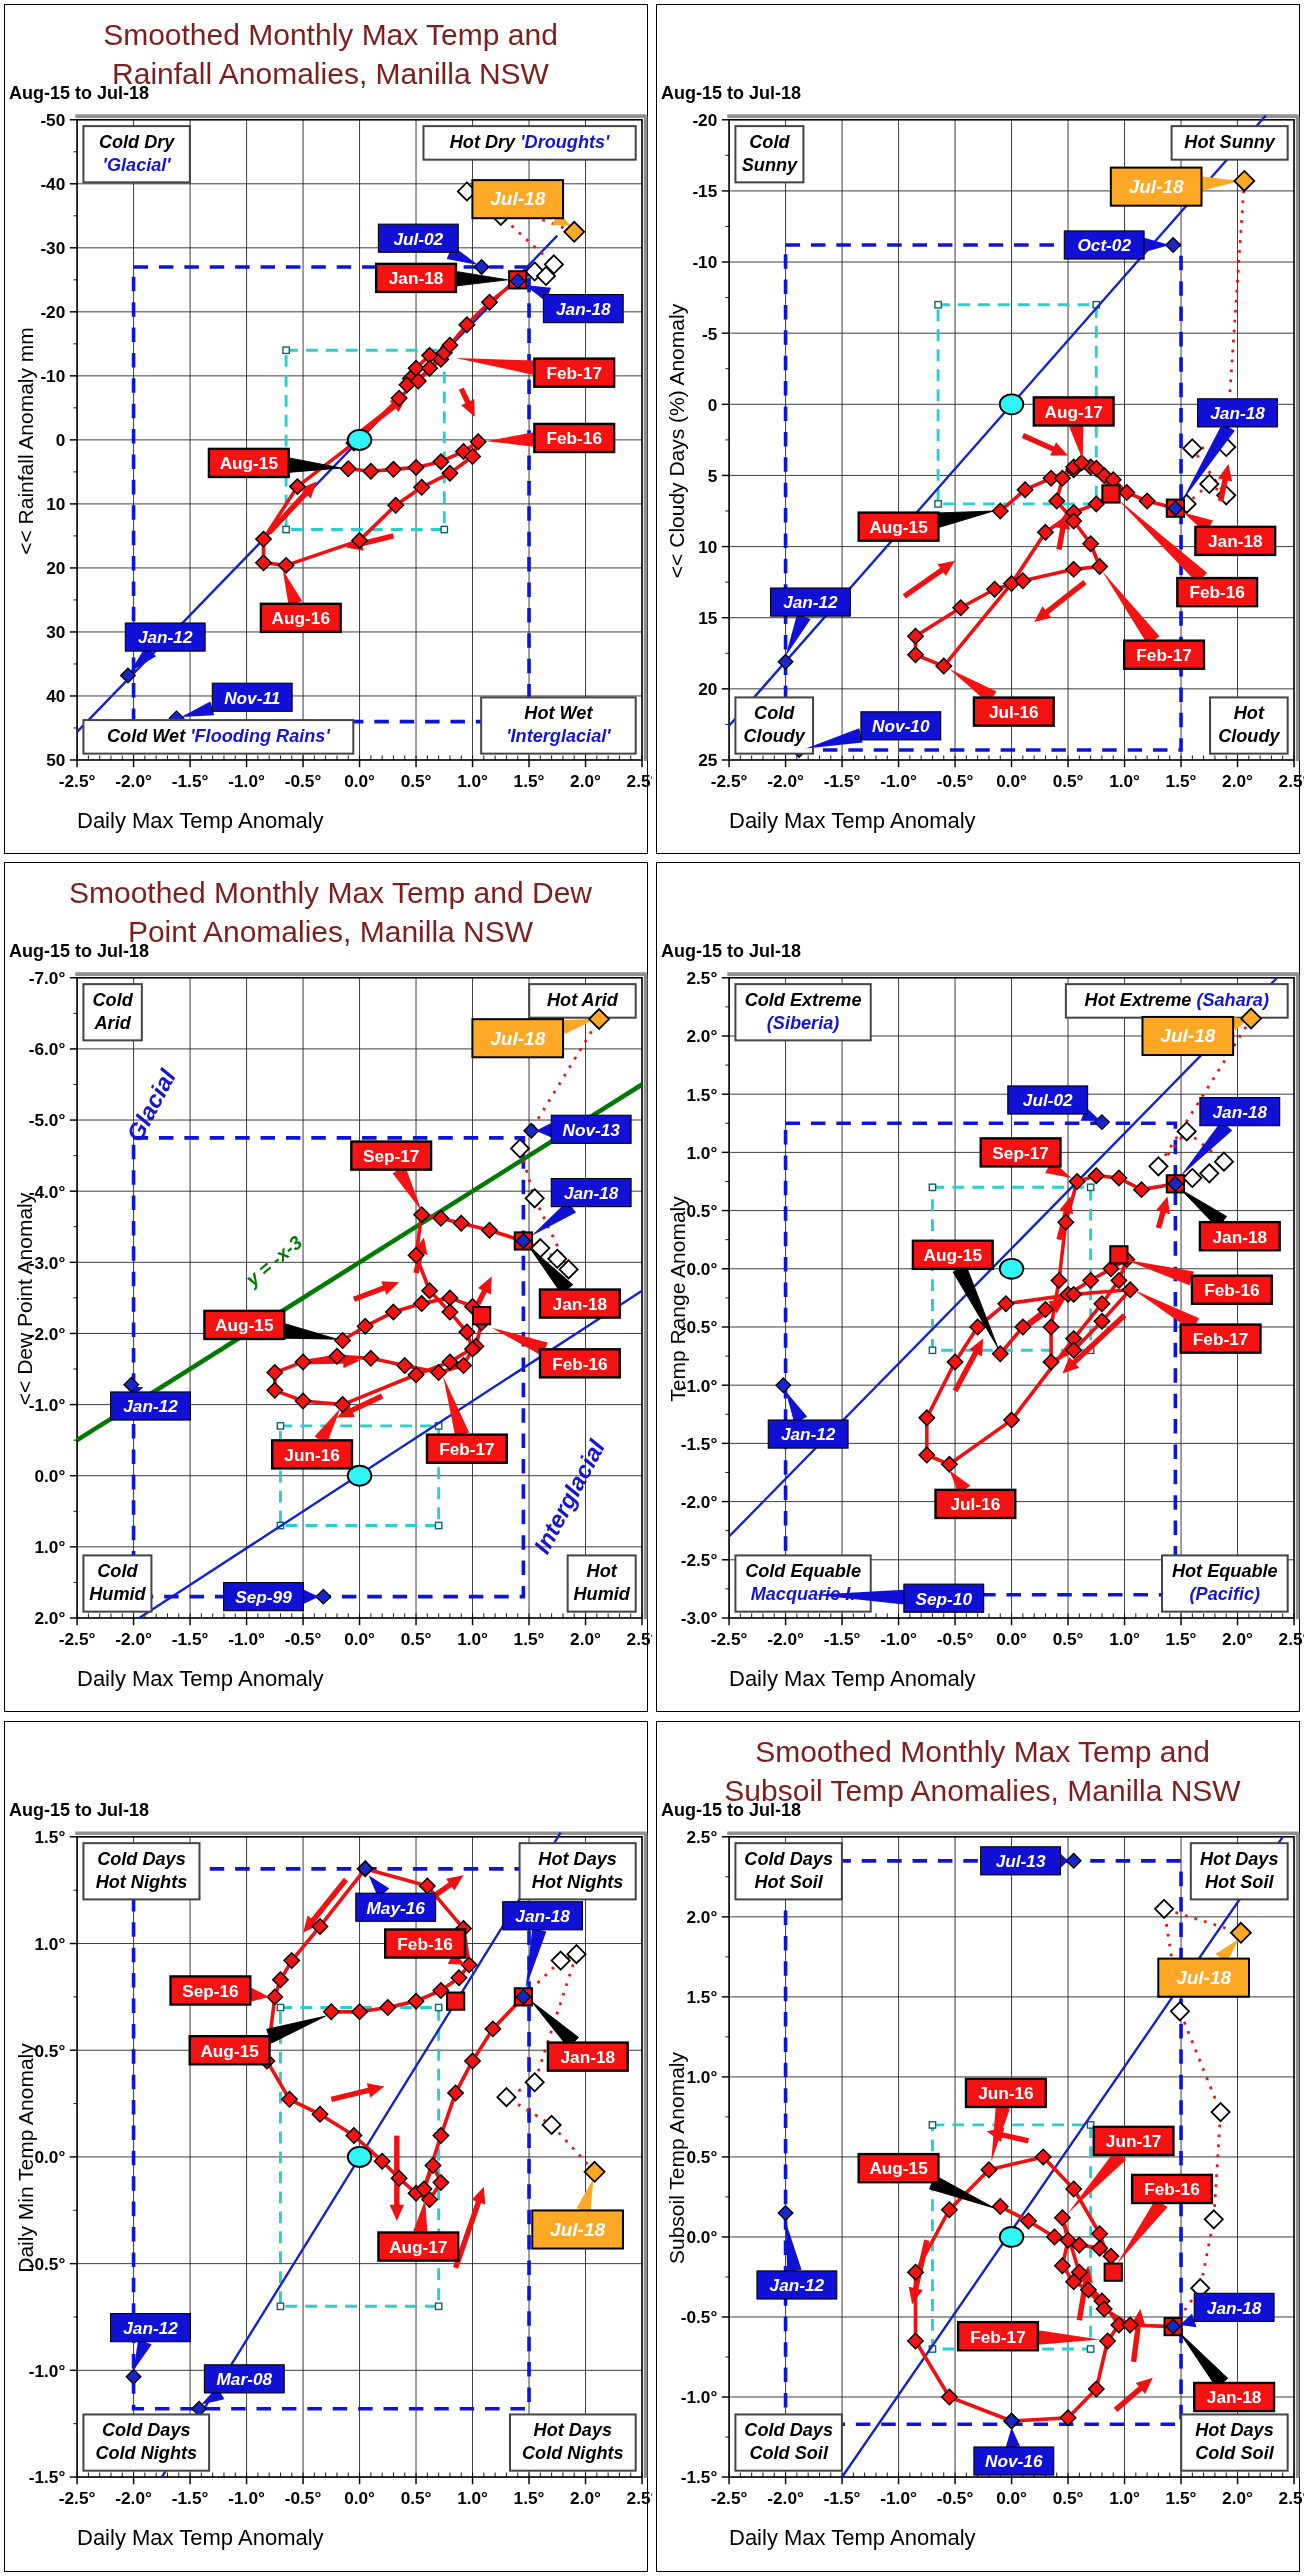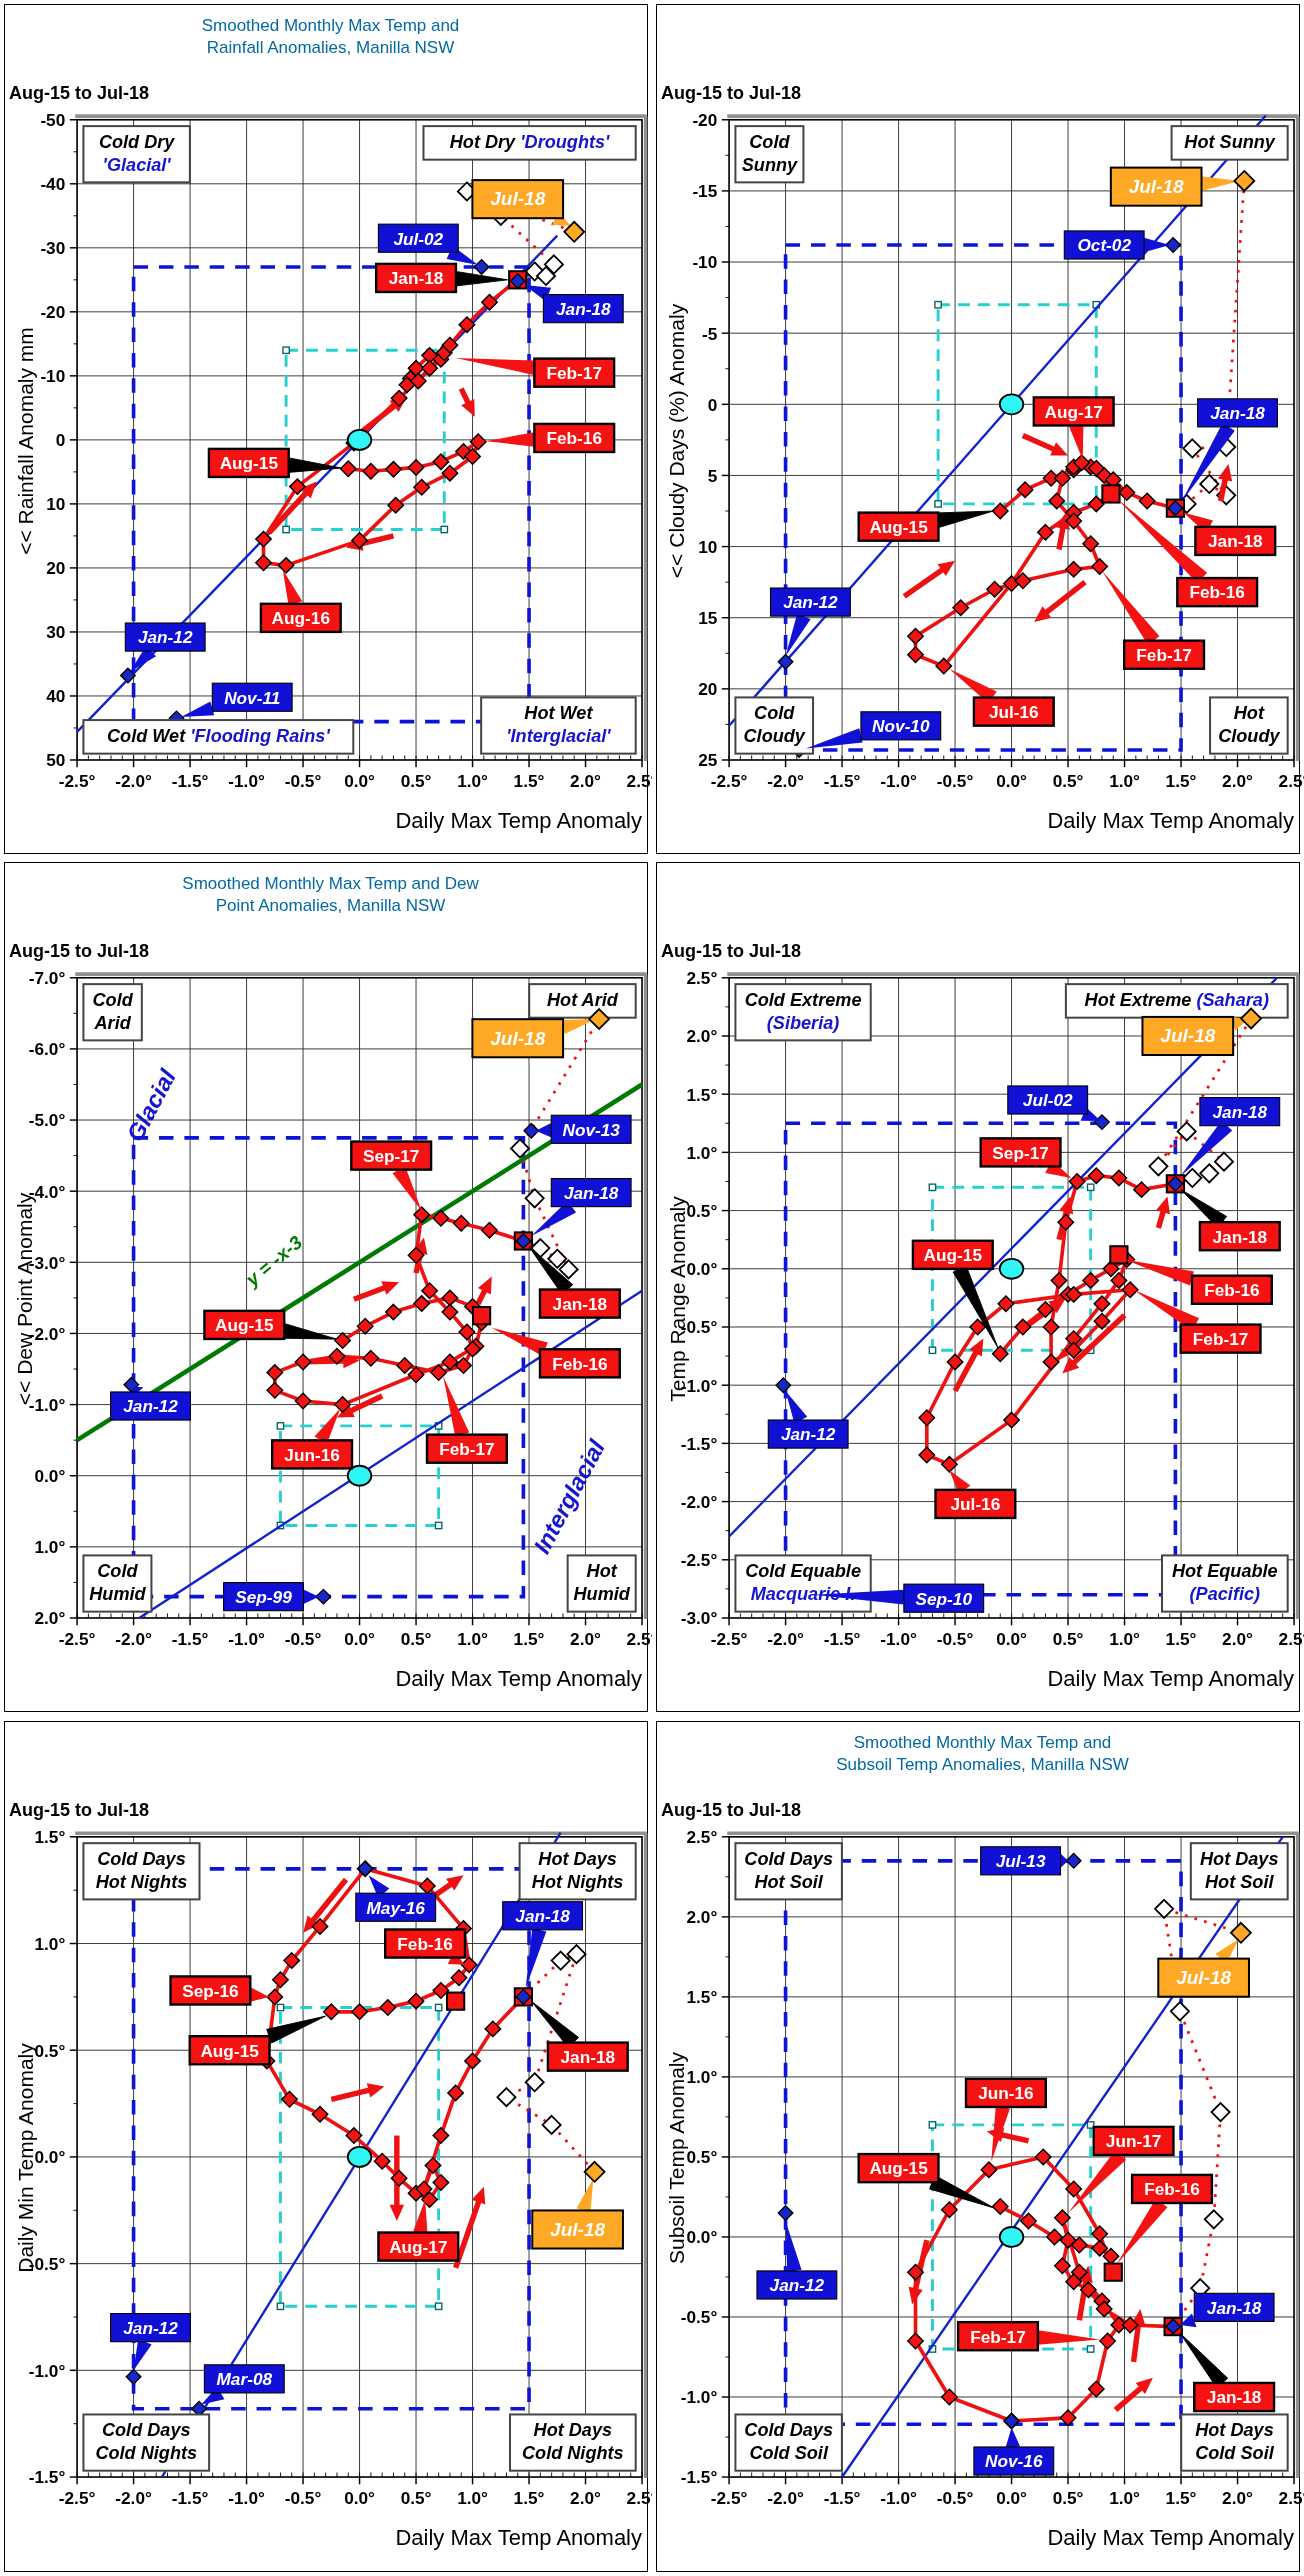--- a/index.html
+++ b/index.html
@@ -1,23 +1,23 @@
 <!DOCTYPE html>
 <html style="font-size:14.5px"><head>
 <meta charset="utf-8">
 <style>
   html,body{margin:0;padding:0;background:#ffffff;}
   body{width:1305px;height:2576px;position:relative;font-family:"Liberation Sans",sans-serif;}
   .panel{position:absolute;width:652px;height:858px;background:#fff;}
   .frame{position:absolute;inset:3.6px;border:1.4px solid #000;pointer-events:none;}
-  .ptitle{position:absolute;top:14.5px;left:9px;right:0;text-align:center;font-size:17px;color:#0369a1;line-height:1.3;}
+  .ptitle{position:absolute;top:14.5px;left:9px;right:0;text-align:center;font-size:30px;color:#7f1d1d;line-height:1.3;}
   .psub{position:absolute;top:83px;left:9px;right:9px;text-align:left;font-size:18px;font-weight:bold;color:#000;}
   .ylab-wrap{position:absolute;left:5.4px;top:120px;height:641px;width:40px;display:flex;align-items:center;justify-content:center;overflow:visible;}
   .ylab{transform:rotate(-90deg);white-space:nowrap;font-size:21px;color:#000;}
-  .xlab{position:absolute;top:808px;left:77px;width:565px;text-align:right;font-size:22px;color:#000;}
+  .xlab{position:absolute;top:808px;left:77px;width:565px;text-align:left;font-size:22px;color:#000;}
   svg.plot{position:absolute;left:0;top:0;}
 </style>
 </head>
 <body>
 
 <div class="panel" style="left:0;top:0">
   <div class="frame"></div>
   <div class="ptitle"><span>Smoothed Monthly Max Temp and</span><br><span>Rainfall Anomalies, Manilla NSW</span></div>
   <div class="psub">Aug-15 to Jul-18</div>
   <div class="ylab-wrap">

